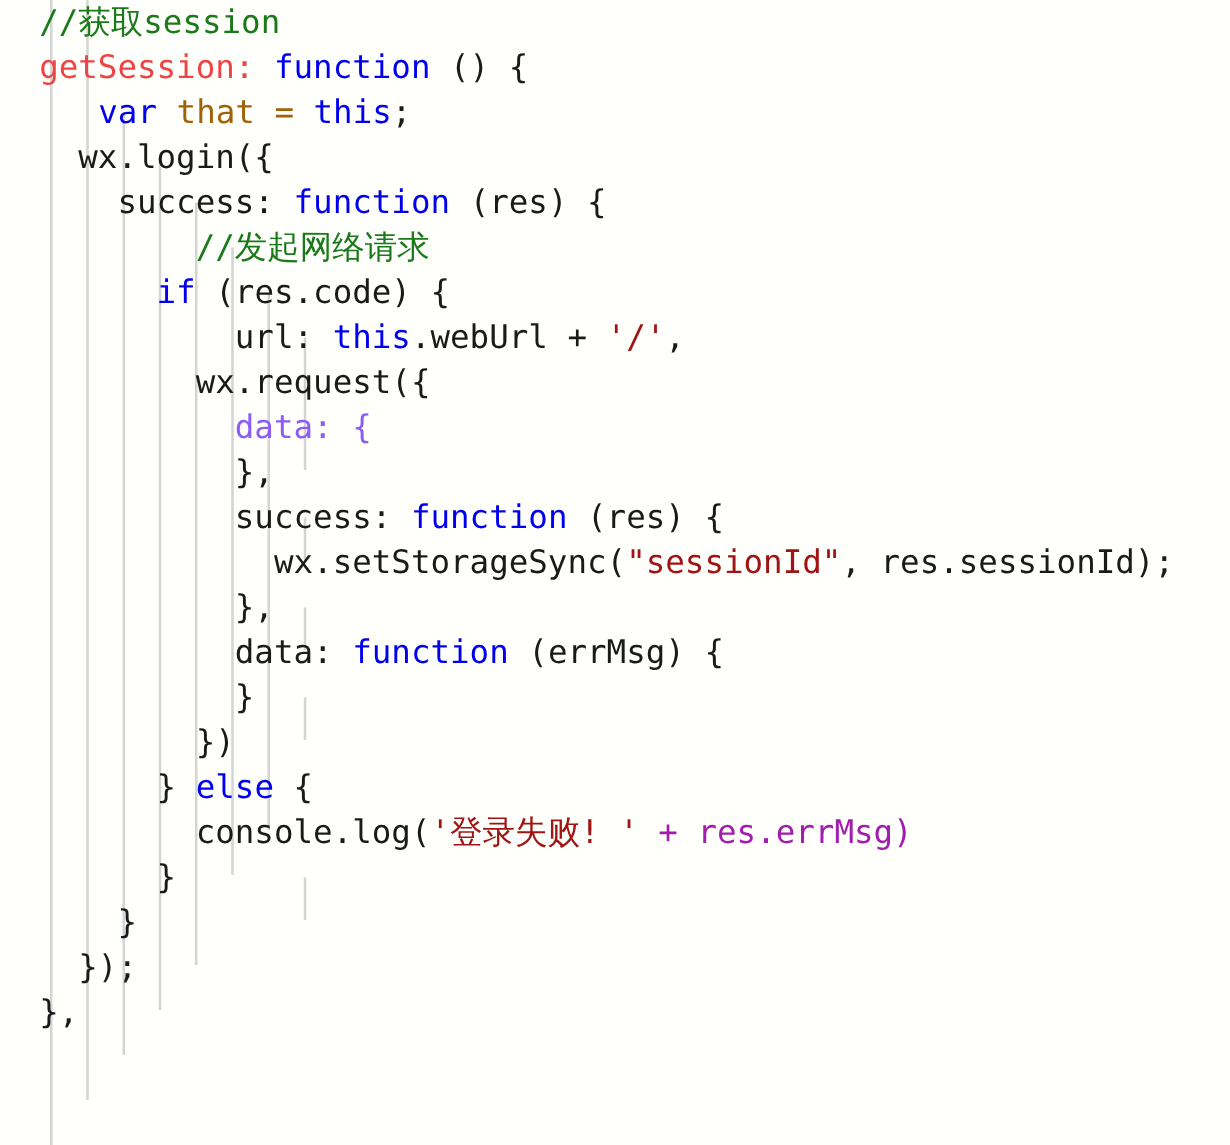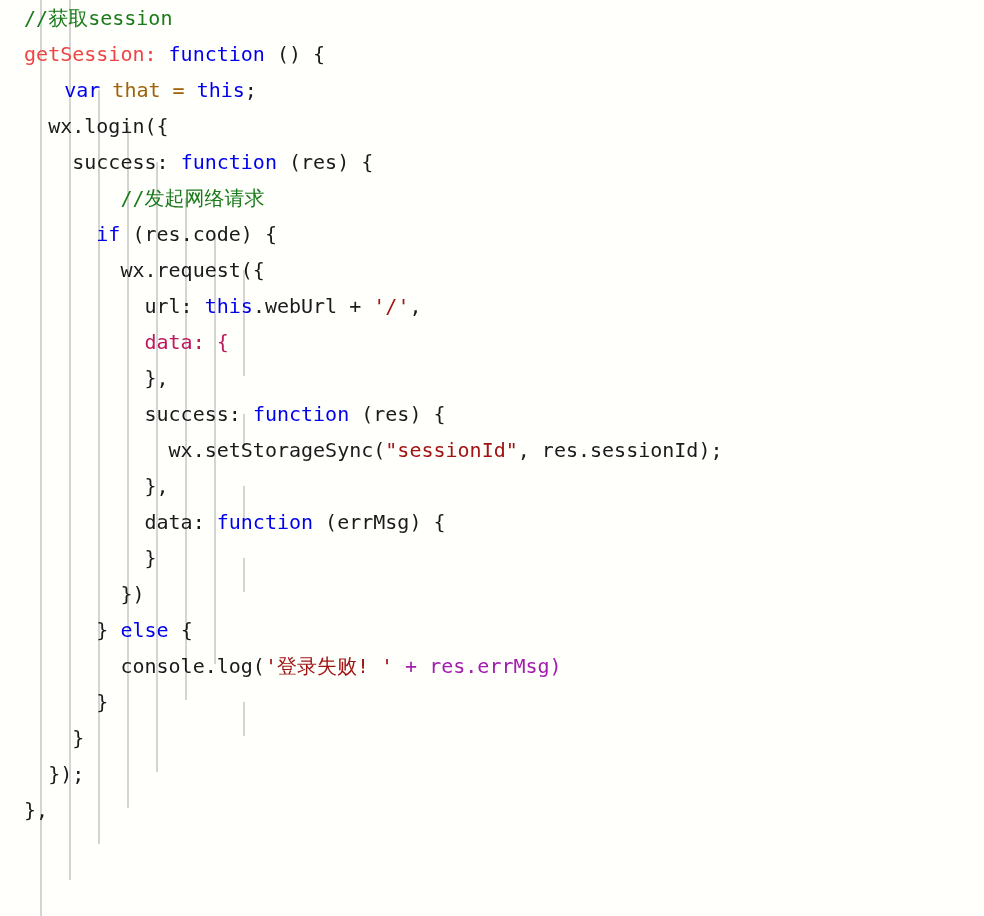--- a/index.html
+++ b/index.html
@@ -46,21 +46,21 @@
     height: 916px;
     padding: 0;
     margin: 0;
   }
 
   .code-line {
     position: relative;
     height: 36px;
     line-height: 36px;
     white-space: pre;
-    font-size: 20px;
+    font-size: 26px;
     letter-spacing: 0px;
     color: #1a1a1a;
     font-family: "DejaVu Sans Mono", "Liberation Mono", monospace;
   }
 
   .tok-kw      { color: #0000ee; }
   .tok-comment { color: #1a7a1a; }
   .tok-string  { color: #a01414; }
   .tok-plain   { color: #1a1a1a; }
 </style>
@@ -85,23 +85,23 @@
     </div>
 
   <div class="code-surface">
       <div class="code-line"><span class="tok-comment" style="color: rgb(26, 122, 26);">  //获取session</span></div>
       <div class="code-line"><span class="tok-plain" style="color: #ef4444;">  getSession: </span><span class="tok-kw" style="color: rgb(0, 0, 238);">function</span><span class="tok-plain" style="color: rgb(26, 26, 26);"> () {</span></div>
       <div class="code-line"><span class="tok-plain" style="color: rgb(26, 26, 26);">    </span><span class="tok-kw" style="color: rgb(0, 0, 238); margin-left: 16px;">var</span><span class="tok-plain" style="color: #a16207;"> that = </span><span class="tok-kw" style="color: rgb(0, 0, 238);">this</span><span class="tok-plain" style="color: rgb(26, 26, 26);">;</span></div>
       <div class="code-line"><span class="tok-plain" style="color: rgb(26, 26, 26);">    wx.login({</span></div>
       <div class="code-line"><span class="tok-plain" style="color: rgb(26, 26, 26);">      success: </span><span class="tok-kw" style="color: rgb(0, 0, 238);">function</span><span class="tok-plain" style="color: rgb(26, 26, 26);"> (res) {</span></div>
       <div class="code-line"><span class="tok-comment" style="color: rgb(26, 122, 26);">          //发起网络请求</span></div>
       <div class="code-line"><span class="tok-plain" style="color: rgb(26, 26, 26);">        </span><span class="tok-kw" style="color: rgb(0, 0, 238);">if</span><span class="tok-plain" style="color: rgb(26, 26, 26);"> (res.code) {</span></div>
+      <div class="code-line"><span class="tok-plain" style="color: rgb(26, 26, 26);">            url: </span><span class="tok-kw" style="color: rgb(0, 0, 238);">this</span><span class="tok-plain" style="color: rgb(26, 26, 26);">.webUrl + </span><span class="tok-string" style="color: rgb(160, 20, 20);">'/'</span><span class="tok-plain" style="color: rgb(26, 26, 26);">,</span></div>
       <div class="code-line"><span class="tok-plain" style="color: rgb(26, 26, 26);">          wx.request({</span></div>
-      <div class="code-line"><span class="tok-plain" style="color: rgb(26, 26, 26);">            url: </span><span class="tok-kw" style="color: rgb(0, 0, 238);">this</span><span class="tok-plain" style="color: rgb(26, 26, 26);">.webUrl + </span><span class="tok-string" style="color: rgb(160, 20, 20);">'/'</span><span class="tok-plain" style="color: rgb(26, 26, 26);">,</span></div>
-      <div class="code-line"><span class="tok-plain" style="color: #be185d;">            data: {</span></div>
+      <div class="code-line"><span class="tok-plain" style="color: #8b5cf6;">            data: {</span></div>
       <div class="code-line"><span class="tok-plain" style="color: rgb(26, 26, 26);">            },</span></div>
       <div class="code-line"><span class="tok-plain" style="color: rgb(26, 26, 26);">            success: </span><span class="tok-kw" style="color: rgb(0, 0, 238);">function</span><span class="tok-plain" style="color: rgb(26, 26, 26);"> (res) {</span></div>
       <div class="code-line"><span class="tok-plain" style="color: rgb(26, 26, 26);">              wx.setStorageSync(</span><span class="tok-string" style="color: rgb(160, 20, 20);">"sessionId"</span><span class="tok-plain" style="color: rgb(26, 26, 26);">, res.sessionId);</span></div>
       <div class="code-line"><span class="tok-plain" style="color: rgb(26, 26, 26);">            },</span></div>
       <div class="code-line"><span class="tok-plain" style="color: rgb(26, 26, 26);">            data: </span><span class="tok-kw" style="color: rgb(0, 0, 238);">function</span><span class="tok-plain" style="color: rgb(26, 26, 26);"> (errMsg) {</span></div>
       <div class="code-line"><span class="tok-plain" style="color: rgb(26, 26, 26);">            }</span></div>
       <div class="code-line"><span class="tok-plain" style="color: rgb(26, 26, 26);">          })</span></div>
       <div class="code-line"><span class="tok-plain" style="color: rgb(26, 26, 26);">        } </span><span class="tok-kw" style="color: rgb(0, 0, 238);">else</span><span class="tok-plain" style="color: rgb(26, 26, 26);"> {</span></div>
       <div class="code-line"><span class="tok-plain" style="color: rgb(26, 26, 26);">          console.log(</span><span class="tok-string" style="color: rgb(160, 20, 20);">'登录失败! '</span><span class="tok-plain" style="color: #a21caf;"> + res.errMsg)</span></div>
       <div class="code-line"><span class="tok-plain" style="color: rgb(26, 26, 26);">        }</span></div>

